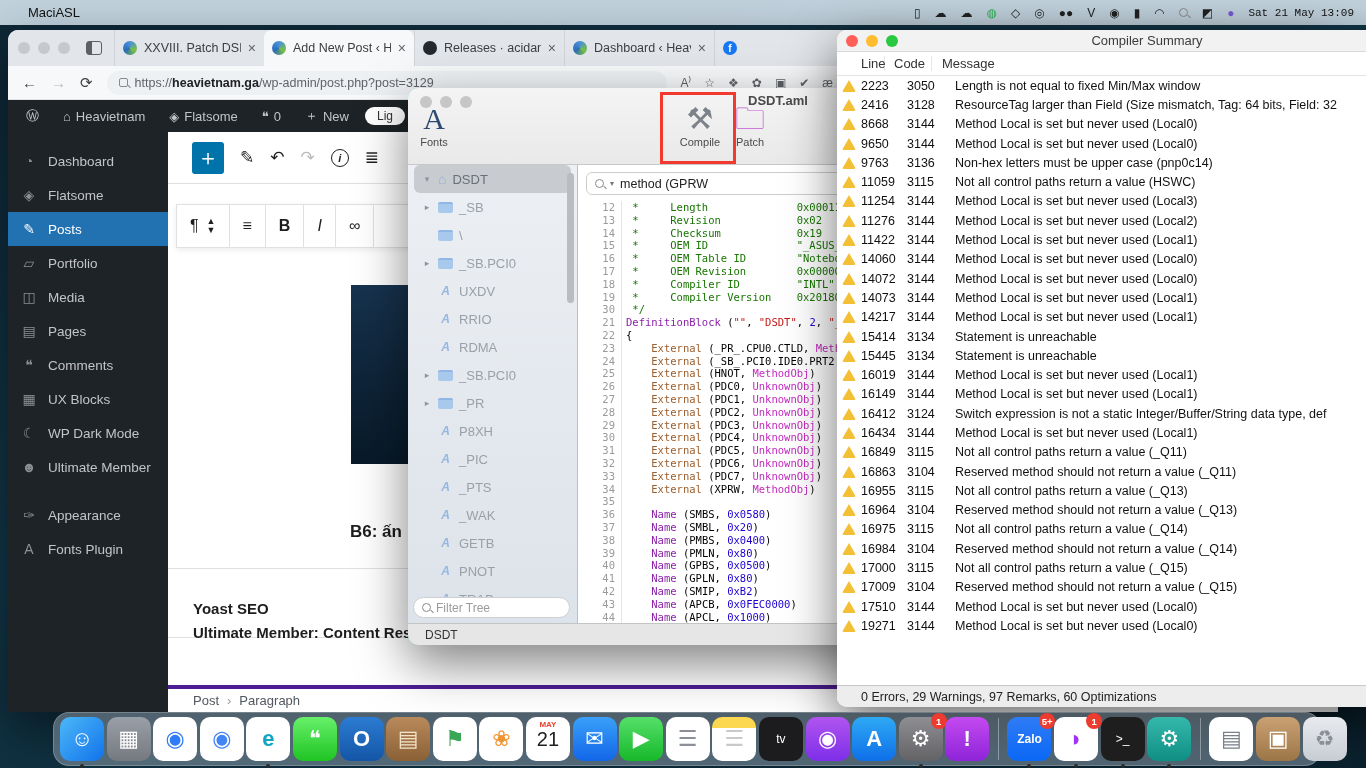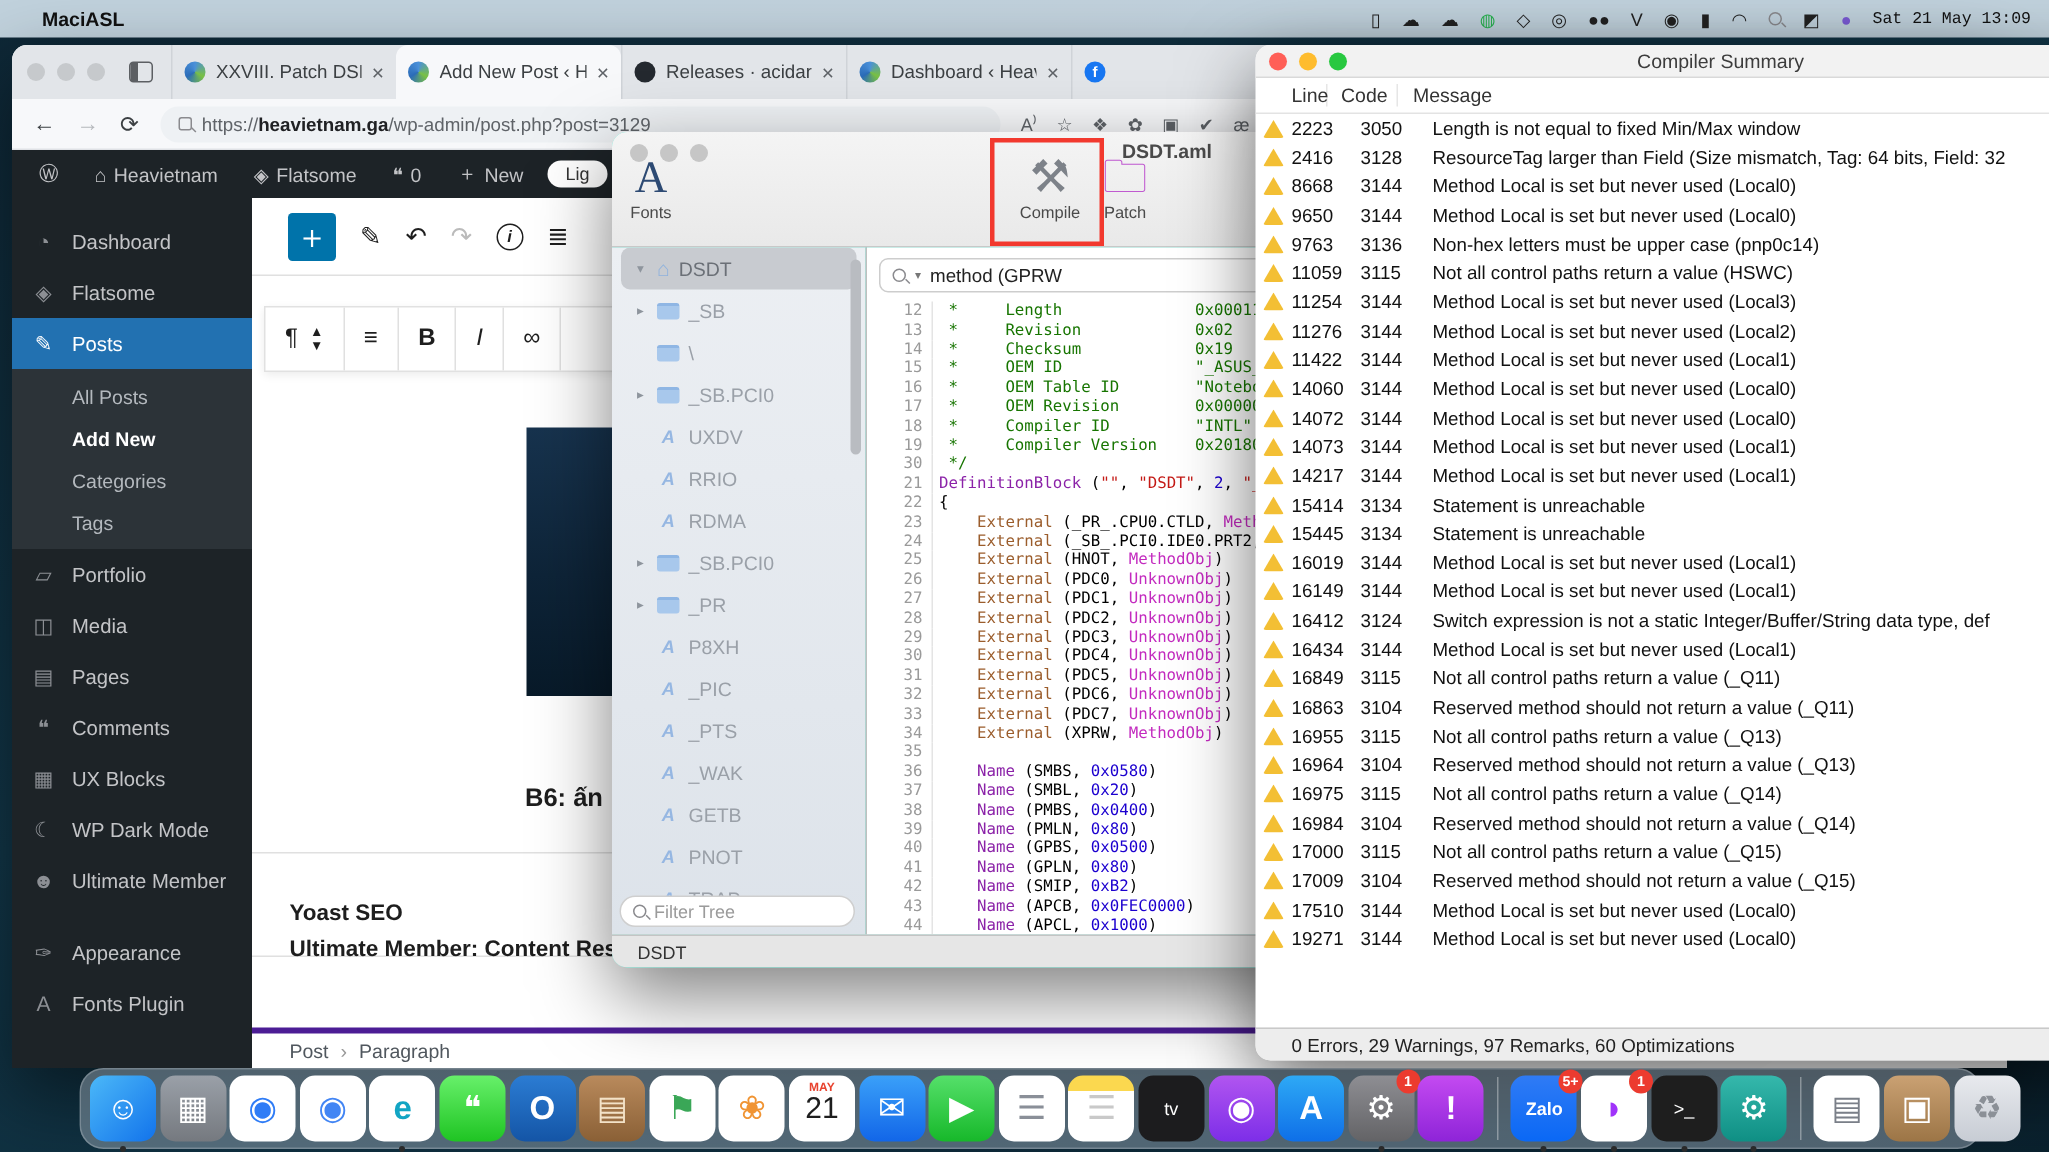--- a/index.html
+++ b/index.html
@@ -3,21 +3,21 @@
 <meta charset="utf-8">
 <style>
   * { margin:0; padding:0; box-sizing:border-box; }
   html,body { width:1366px; height:768px; overflow:hidden; font-family:"Liberation Sans",sans-serif; }
   body { background:linear-gradient(160deg,#0e2736 0%,#123749 45%,#0b222f 100%); position:relative; }
 
   
   .menubar { position:absolute; left:0; top:0; width:1366px; height:25px; background:rgba(205,221,232,.94);
     display:flex; align-items:center; font-size:13px; color:#111; padding:0 12px; z-index:5; }
   .mb-apple { font-size:14px; margin:0 10px 0 6px; }
-  .mb-app { font-weight:bold; margin-right:18px; }
+  .mb-app { font-weight:normal; margin-right:18px; }
   .mb-item { margin-right:18px; }
   .mb-right { margin-left:auto; display:flex; align-items:center; gap:14px; }
   .mb-ico { font-size:12px; color:#222; }
   .mb-clock { font-size:11px;font-family:Liberation Mono, monospace; }
 
   
   .tl { width:12px; height:12px; border-radius:50%; display:inline-block; }
   .mag { position:relative; width:9px; height:9px; border:1.4px solid #8a8a8e; border-radius:50%; display:inline-block; flex:none; }
   .mag::after { content:""; position:absolute; width:4px; height:1.4px; background:#8a8a8e; transform:rotate(45deg); right:-4px; bottom:-1px; }
 
@@ -248,26 +248,20 @@
           <span>Dashboard</span>
         </div>
         <div class="ws-row">
           <span class="gi">◈</span>
           <span>Flatsome</span>
         </div>
         <div class="ws-row active">
           <span class="gi">✎</span>
           <span>Posts</span>
         </div>
-        <div class="ws-sub">
-          <div class="ws-srow">All Posts</div>
-          <div class="ws-srow cur">Add New</div>
-          <div class="ws-srow">Categories</div>
-          <div class="ws-srow">Tags</div>
-        </div>
         <div class="ws-row">
           <span class="gi">▱</span>
           <span>Portfolio</span>
         </div>
         <div class="ws-row">
           <span class="gi">◫</span>
           <span>Media</span>
         </div>
         <div class="ws-row">
           <span class="gi">▤</span>

